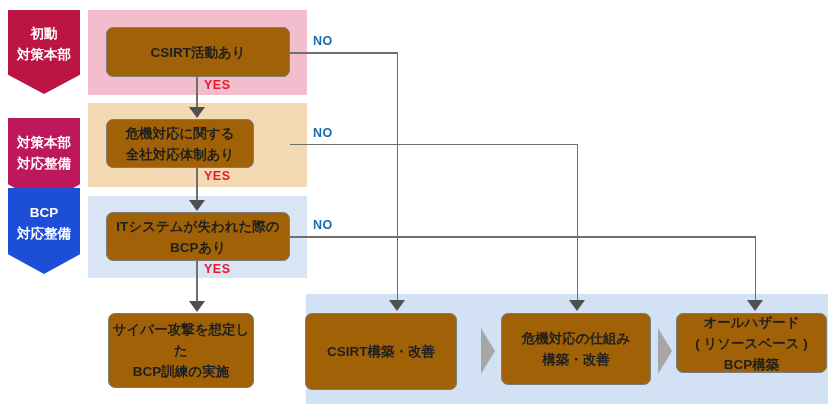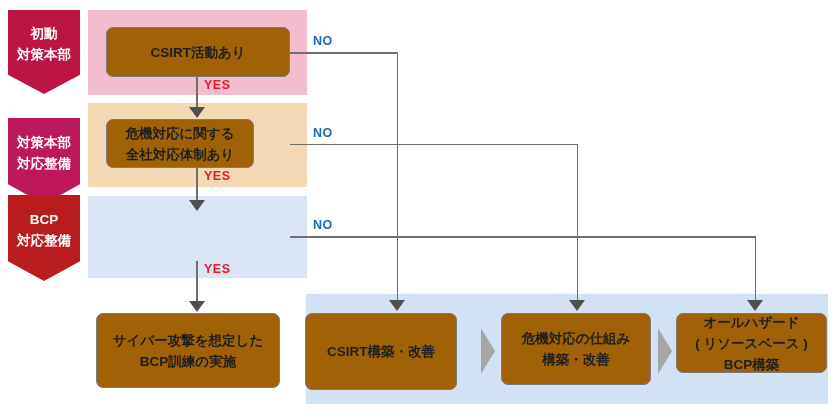--- a/index.html
+++ b/index.html
@@ -49,21 +49,21 @@
 
   <div class="panel" style="left: 88px; top: 10px; width: 219px; height: 85px; background: rgb(242, 189, 204);"></div>
   <div class="panel" style="left: 88px; top: 103px; width: 219px; height: 84px; background: rgb(244, 217, 181);"></div>
   <div class="panel" style="left: 88px; top: 196px; width: 219px; height: 82px; background: rgb(217, 228, 244);"></div>
   <div class="panel" style="left: 306px; top: 294px; width: 522px; height: 110px; background: rgb(210, 225, 243);"></div>
 
   <div class="ribbon" style="left: 8px; top: 10px; height: 84px; background: rgb(188, 21, 67);">初動
 対策本部</div>
   <div class="ribbon" style="left: 8px; top: 118px; height: 86px; background: #be185d;">対策本部
 対応整備</div>
-  <div class="ribbon" style="left: 8px; top: 195px; height: 86px; background: #b91c1c;">BCP
+  <div class="ribbon" style="left: 8px; top: 188px; height: 86px; background: #1d4ed8;">BCP
 対応整備</div>
 
   <div class="line" style="left:196px;top:77px;width:1.6px;height:30px;"></div>
   <div class="line" style="left:196px;top:168px;width:1.6px;height:32px;"></div>
   <div class="line" style="left:196px;top:261px;width:1.6px;height:40px;"></div>
 
   <div class="line" style="left:290px;top:52px;width:108px;height:1.6px;"></div>
   <div class="line" style="left:396.5px;top:52px;width:1.6px;height:249px;"></div>
   <div class="line" style="left:290px;top:143.5px;width:288px;height:1.6px;"></div>
   <div class="line" style="left:576.5px;top:143.5px;width:1.6px;height:158px;"></div>
@@ -73,29 +73,31 @@
   <div class="arrow-down" style="left:189px;top:107px;"></div>
   <div class="arrow-down" style="left:189px;top:200px;"></div>
   <div class="arrow-down" style="left:189px;top:301px;"></div>
   <div class="arrow-down" style="left:389px;top:300px;"></div>
   <div class="arrow-down" style="left:569px;top:300px;"></div>
   <div class="arrow-down" style="left:747px;top:300px;"></div>
 
   <div class="wbox decision" style="left:106px;top:27px;width:184px;height:50px;">CSIRT活動あり</div>
   <div class="wbox decision" style="left:106px;top:119px;width:148px;height:49px;">危機対応に関する
 全社対応体制あり</div>
+  <div class="wbox decision" style="left:106px;top:212px;width:184px;height:49px;">ITシステムが失われた際の
+BCPあり</div>
 
   <div class="lbl" style="left: 204px; top: 78px; color: rgb(232, 25, 44);">YES</div>
   <div class="lbl" style="left: 204px; top: 169px; color: rgb(232, 25, 44);">YES</div>
   <div class="lbl" style="left: 204px; top: 262px; color: rgb(232, 25, 44);">YES</div>
   <div class="lbl" style="left: 313px; top: 34px; color: rgb(26, 107, 173);">NO</div>
   <div class="lbl" style="left: 313px; top: 126px; color: rgb(26, 107, 173);">NO</div>
   <div class="lbl" style="left: 313px; top: 218px; color: rgb(26, 107, 173);">NO</div>
 
-  <div class="wbox outcome" style="left:96px;top:313px;width:184px;height:75px;">サイバー攻撃を想定した
+  <div class="wbox outcome" style="left:108px;top:313px;width:146px;height:75px;">サイバー攻撃を想定した
 BCP訓練の実施</div>
 
   <div class="wbox outcome" style="left:305px;top:313px;width:152px;height:77px;">CSIRT構築・改善</div>
   <div class="chevron" style="left:481px;top:328px;"></div>
   <div class="wbox outcome" style="left:501px;top:313px;width:150px;height:72px;">危機対応の仕組み
 構築・改善</div>
   <div class="chevron" style="left:658px;top:328px;"></div>
   <div class="wbox outcome" style="left:676px;top:313px;width:151px;height:60px;">オールハザード
 ( リソースベース )
 BCP構築</div>

